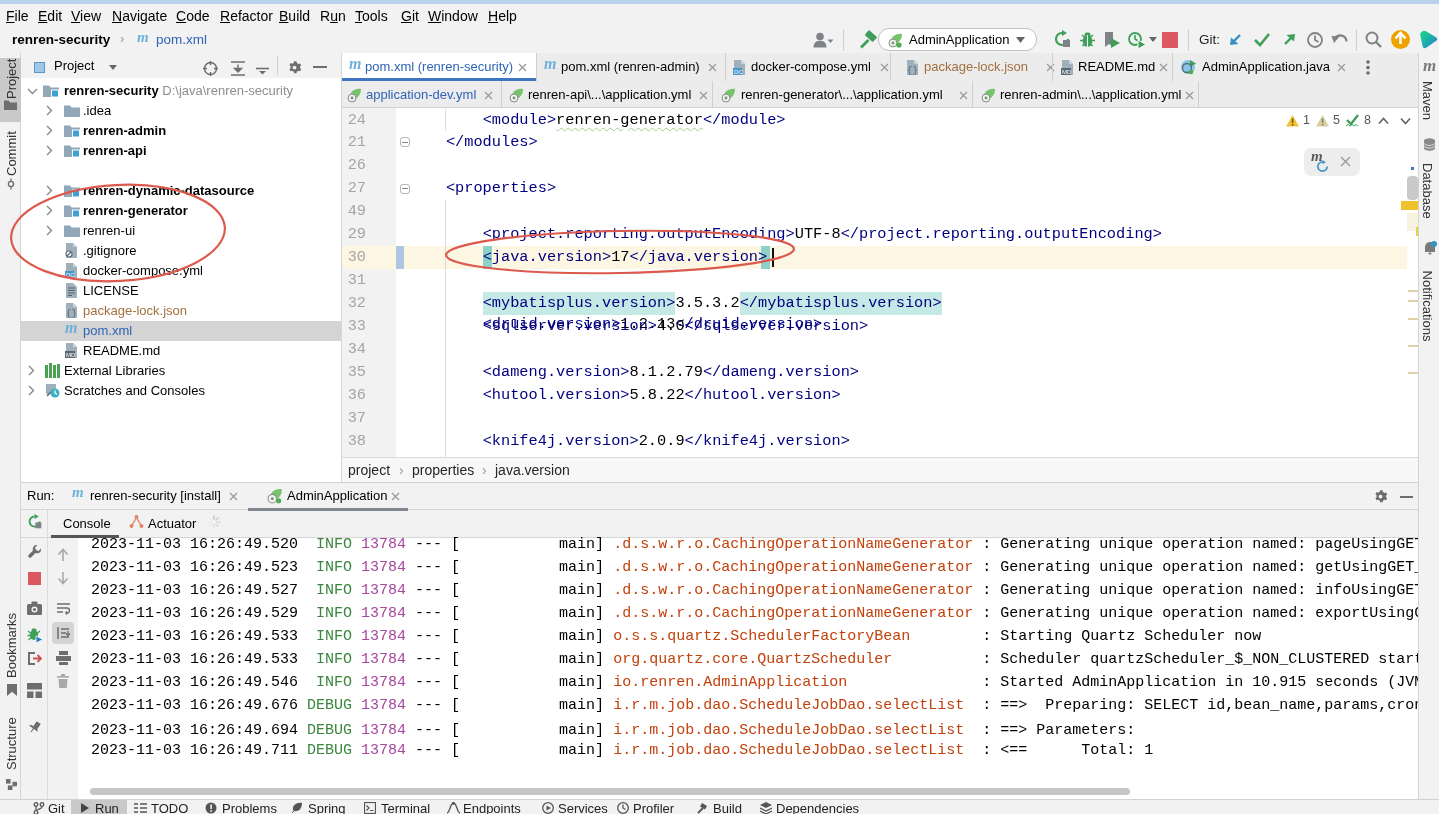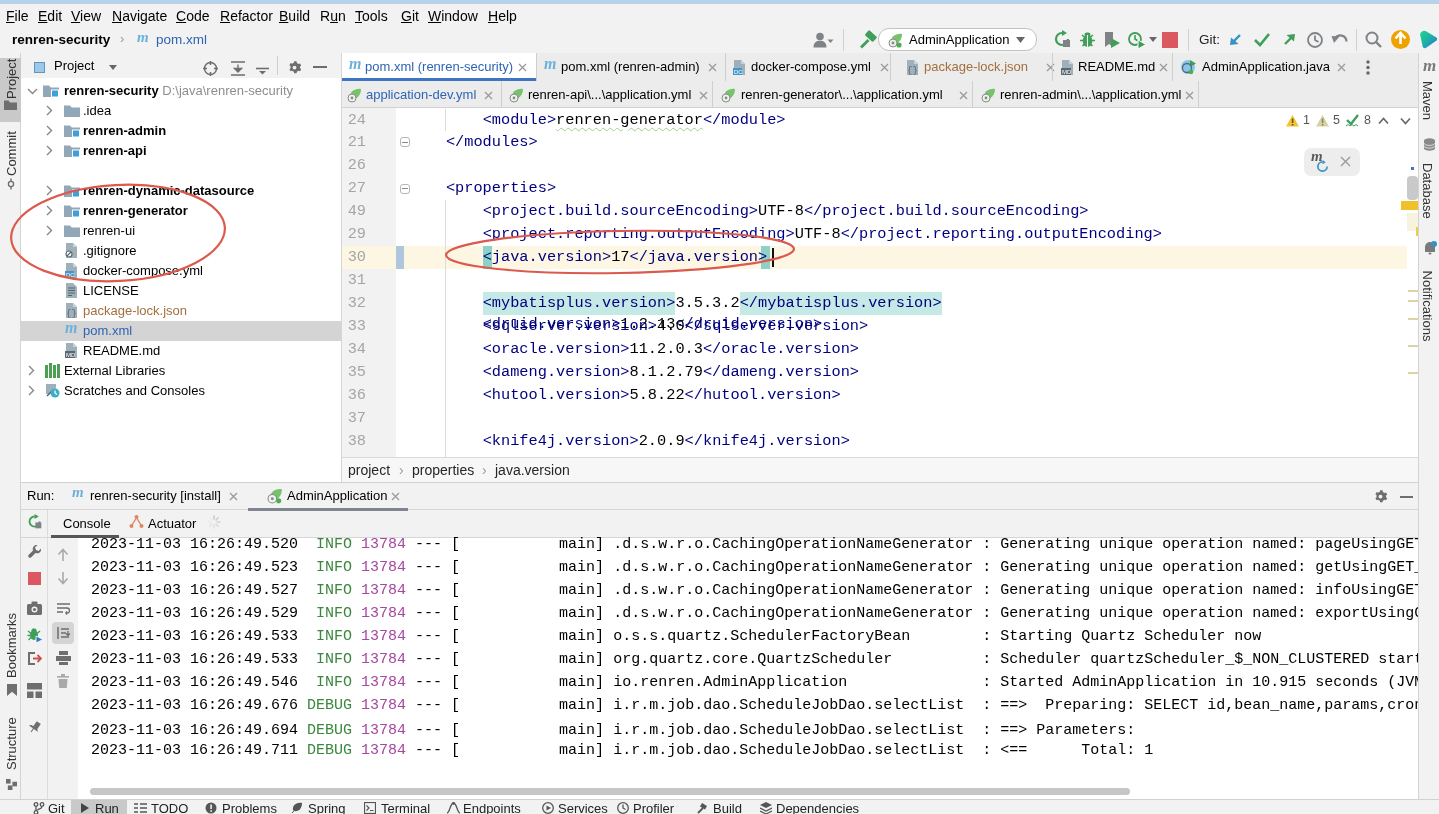--- a/index.html
+++ b/index.html
@@ -14,21 +14,21 @@
   .trow b { font-weight:bold; }
   .trow .txt { position:absolute; top:0; }
   .ticon { position:absolute; top:3px; }
 </style>
 <style>
   
   .eline { position:absolute; left:67.2px; white-space:pre; font-family:"Liberation Mono",monospace; font-size:15.3px; line-height:22.93px; height:23px; }
   .tag { color:#00007f; }
   .lnum { position:absolute; width:24px; text-align:right; font-family:"Liberation Mono",monospace; font-size:15.3px; line-height:22.93px; color:#a5a5a5; }
   .clog { position:absolute; left:70px; white-space:pre; font-family:"Liberation Mono",monospace; font-size:15px; line-height:22.93px; }
-  .lgr { color:#000000;text-align:right; } .linfo { color:#3b873d; } .lpid { color:#a8479e; }
+  .lgr { color:#c2410c;text-align:right; } .linfo { color:#3b873d; } .lpid { color:#a8479e; }
 </style>
 </head>
 <body>
 
 <div class="abs" style="left:0;top:0;width:1439px;height:4px;background:#b8d2ec;"></div>
 
 <div class="abs" id="menubar" style="left:0;top:4px;width:1196px;height:24px;background:#f2f2f2;font-size:14px;">
   <span class="abs" style="left:6px;top:4px;"><u>F</u>ile</span>
   <span class="abs" style="left:38px;top:4px;"><u>E</u>dit</span>
   <span class="abs" style="left:71px;top:4px;"><u>V</u>iew</span>
@@ -489,27 +489,25 @@
   <div class="lnum" style="left:0;top:261.9px;">33</div>
   <div class="lnum" style="left:0;top:284.8px;">34</div>
   <div class="lnum" style="left:0;top:307.8px;">35</div>
   <div class="lnum" style="left:0;top:330.7px;">36</div>
   <div class="lnum" style="left:0;top:353.6px;">37</div>
   <div class="lnum" style="left:0;top:376.6px;">38</div>
 
   <div class="eline" style="top:55.5px;">        <span class="tag">&lt;module&gt;</span><span style="text-decoration:underline wavy #a8cc8c 1px;text-underline-offset:3px;">renren-generator</span><span class="tag">&lt;/module&gt;</span></div>
   <div class="eline" style="top:78.4px;">    <span class="tag">&lt;/modules&gt;</span></div>
   <div class="eline" style="top:124.3px;">    <span class="tag">&lt;properties&gt;</span></div>
-  <div class="eline" style="top:147.2px;">        <span class="tag">&lt;project.build.sourceEncoding&gt;</span>UTF-8<span class="tag">&lt;/project.build.sourceEncoding&gt;</span></div>
   <div class="eline" style="top:170.2px;">        <span class="tag">&lt;project.reporting.outputEncoding&gt;</span>UTF-8<span class="tag">&lt;/project.reporting.outputEncoding&gt;</span></div>
   <div class="eline" style="top:193.1px;">        <span class="tag">&lt;java.version&gt;</span>17<span class="tag">&lt;/java.version&gt;</span></div>
   <div class="eline" style="top:216px;margin-top:44px;">        <span class="tag">&lt;druid.version&gt;</span>1.2.13<span class="tag">&lt;/druid.version&gt;</span></div>
   <div class="eline" style="top:239px;">        <span class="tag">&lt;mybatisplus.version&gt;</span>3.5.3.2<span class="tag">&lt;/mybatisplus.version&gt;</span></div>
   <div class="eline" style="top:261.9px;">        <span class="tag">&lt;sqlserver.version&gt;</span>4.0<span class="tag">&lt;/sqlserver.version&gt;</span></div>
-  <div class="eline" style="top:284.8px;">        <span class="tag">&lt;oracle.version&gt;</span>11.2.0.3<span class="tag">&lt;/oracle.version&gt;</span></div>
   <div class="eline" style="top:307.8px;">        <span class="tag">&lt;dameng.version&gt;</span>8.1.2.79<span class="tag">&lt;/dameng.version&gt;</span></div>
   <div class="eline" style="top:330.7px;">        <span class="tag">&lt;hutool.version&gt;</span>5.8.22<span class="tag">&lt;/hutool.version&gt;</span></div>
   <div class="eline" style="top:376.6px;">        <span class="tag">&lt;knife4j.version&gt;</span>2.0.9<span class="tag">&lt;/knife4j.version&gt;</span></div>
 
   <div class="abs" style="left:940px;top:60px;width:140px;height:17px;font-size:12.5px;color:#555;">
     <svg class="abs" style="left:4px;top:2px;" width="13" height="12">
         <path d="M6.5 0 L13 11.5 L0 11.5 Z" fill="#f2c235"></path>
         <rect x="5.8" y="3.5" width="1.6" height="4.5" fill="#6b5b0e"></rect>
         <rect x="5.8" y="9" width="1.6" height="1.6" fill="#6b5b0e"></rect>
       </svg>

